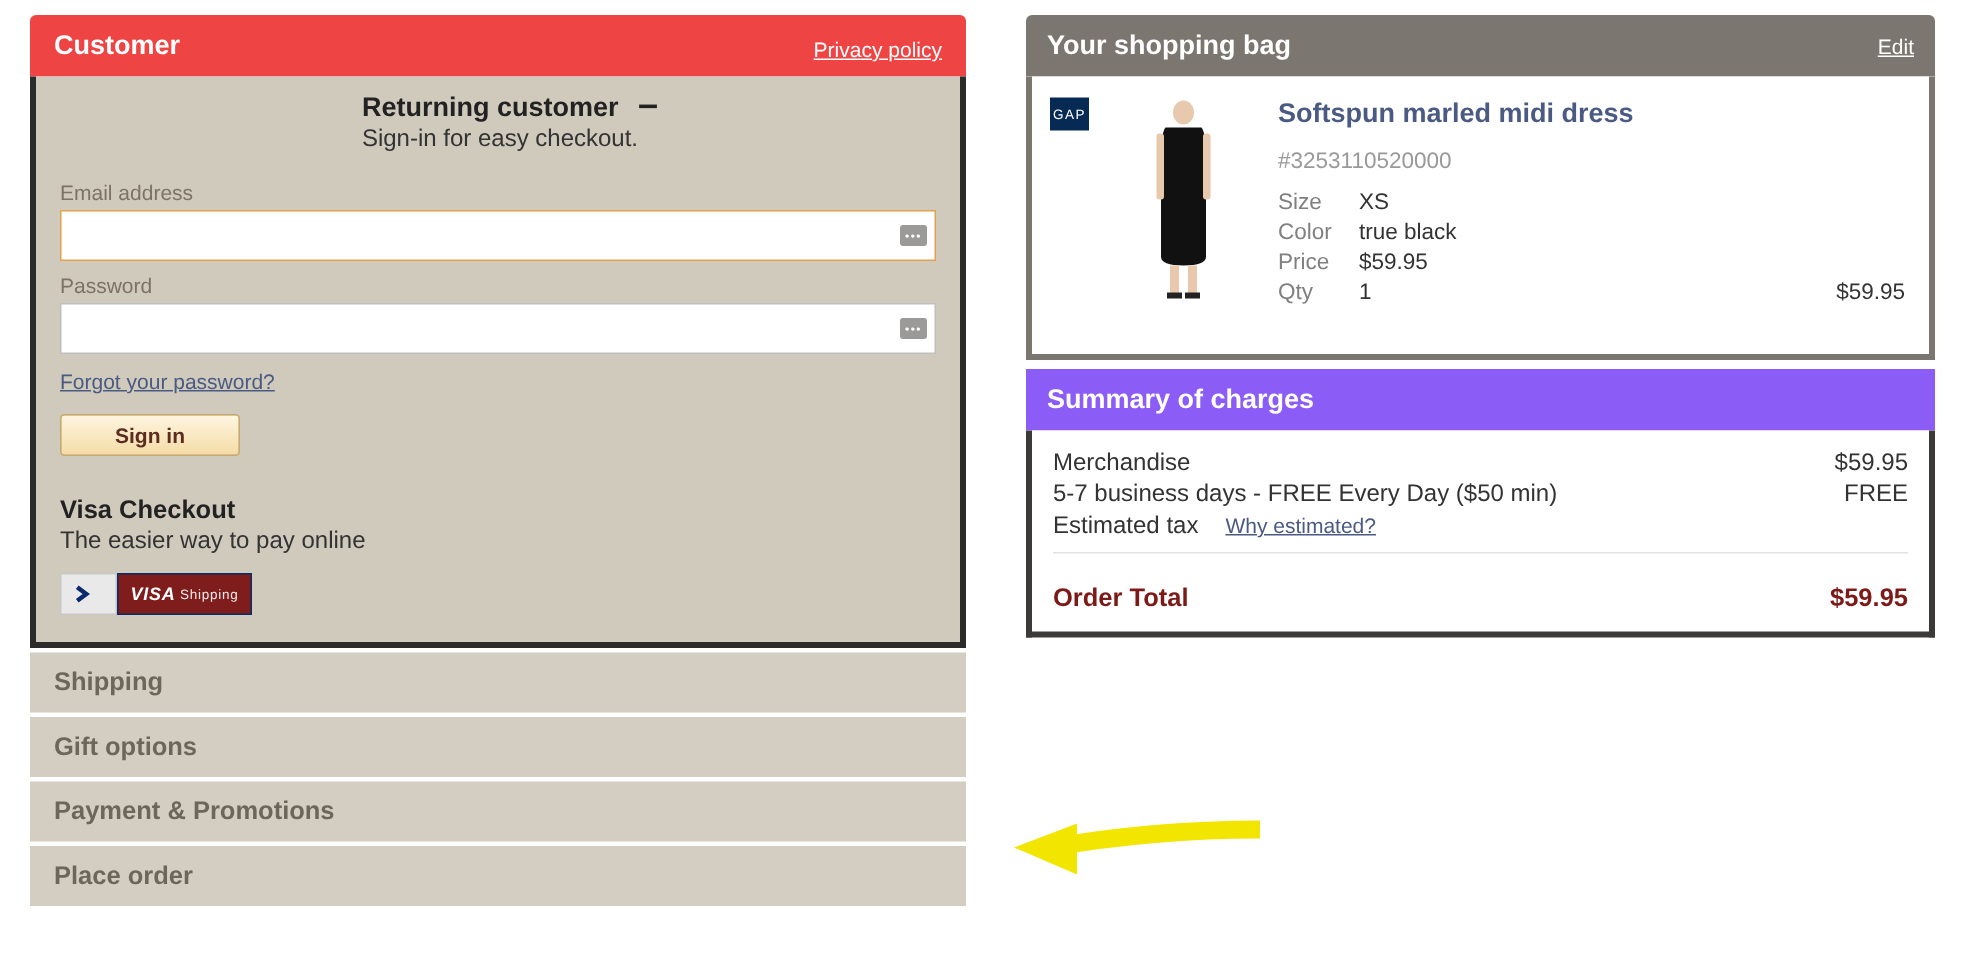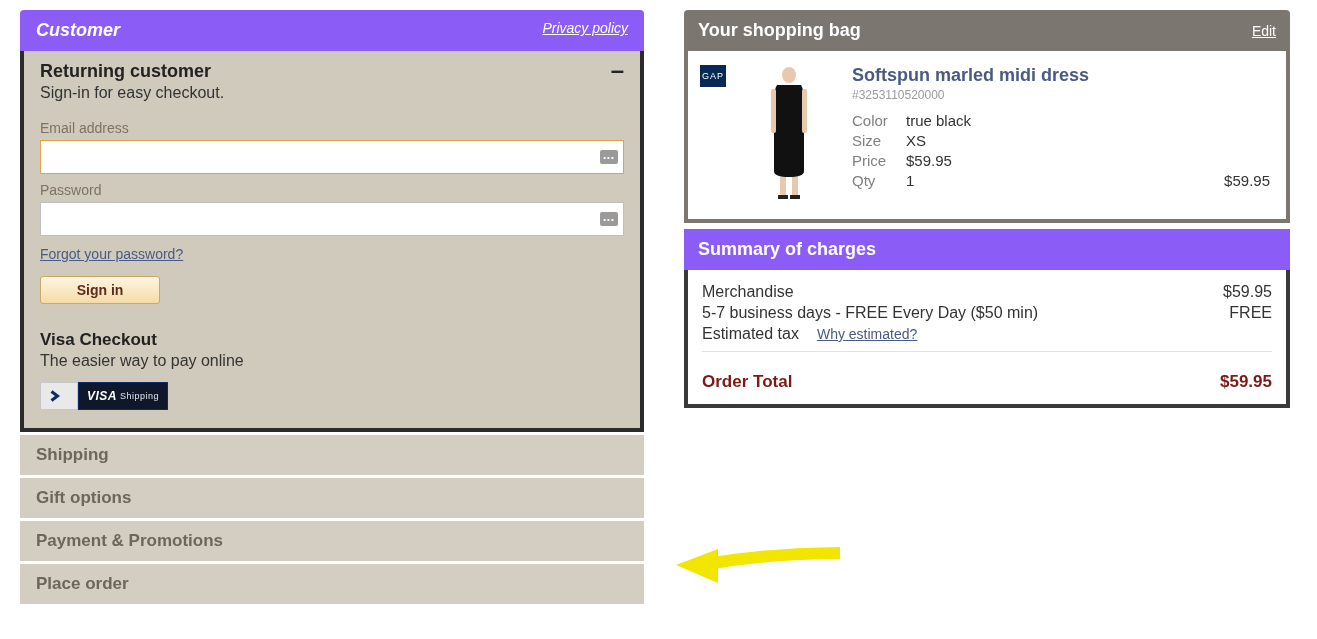--- a/index.html
+++ b/index.html
@@ -7,31 +7,31 @@
     margin: 0; padding: 0;
     font-family: "Helvetica Neue", Arial, sans-serif;
     font-size: 14px; color: #333;
     background: #fff;
     width: 1317px;
   }
   .wrap { display: flex; gap: 40px; padding: 10px 16px 10px 20px; }
   
   .col-left { width: 624px; }
   .panel-dark {
-    background: #8b5cf6; color: #fff;
+    background: #ef4444; color: #fff;
     padding: 10px 16px;
-    display: flex; justify-content: space-between; align-items: flex-start;
-    border-top-left-radius: 4px; border-top-right-radius: 4px; font-style: italic;
+    display: flex; justify-content: space-between; align-items: flex-end;
+    border-top-left-radius: 4px; border-top-right-radius: 4px;
   }
   .panel-dark .title { font-weight: 700; font-size: 18px; }
   .panel-dark .link-right { color:#fff; text-decoration: underline; font-size:14px; cursor:pointer;}
   .customer-box { border: 4px solid #2c2b2b; border-top: none; background:#d0cabd; }
   .section-hdr {
     padding: 10px 16px 6px 16px;
-    display:flex; justify-content:space-between; align-items:flex-start;
+    display:flex; justify-content:center; align-items:flex-start;margin-left:16px;
   }
   .section-hdr .h { font-weight:700; font-size:18px; color:#222; }
   .section-hdr .sub { font-size:16px; color:#333; margin-top:2px;}
   .toggle-icon { font-size:24px; font-weight:700; line-height:18px; color:#222;}
   .form-block { padding: 4px 16px 14px 16px; }
   .flabel { color:#7d7265; font-size:14px; margin-top:8px; margin-bottom:4px; }
   .field-row { position:relative; }
   .finput {
     width:100%; height:34px; padding:6px 34px 6px 8px;
     border:1px solid #e0a24b; background:#fff; outline:none;
@@ -60,53 +60,53 @@
   .visa-block { background:#d0cabd; padding:12px 16px 18px 16px; }
   .visa-block .h { font-weight:700; font-size:17px; color:#222;}
   .visa-block .sub { font-size:16px; color:#333; margin-top:2px;}
   .visa-btn { display:inline-flex; margin-top:12px; cursor:pointer; }
   .visa-btn .arrow {
     width:38px; height:28px; background:#e9e9e9; border:1px solid #c7c7c7;
     display:flex; align-items:center; justify-content:center;
   }
   .visa-btn .arrow svg { width:18px; height:14px;}
   .visa-btn .logo {
-    width:90px; height:28px; background:#0f172a; color:#fff;
+    width:90px; height:28px; background:#7f1d1d; color:#fff;
     display:flex; align-items:center; justify-content:center;
     font-style:italic; font-weight:700; font-size:12px; letter-spacing:0.5px;
     border:1px solid #0a2a6b;
   }
   .visa-btn .logo .ck { font-size:9px; font-style:normal; font-weight:400; margin-left:3px; opacity:.9;}
   .step-row {
     background:#d4cec2; padding:10px 16px; margin-top:3px;
     font-weight:700; font-size:17px; color:#6c665c;
   }
 
   
   .col-right { width:606px; }
   .bag-hdr {
     background:#7c7670; color:#fff;
     padding:10px 14px;
     display:flex; justify-content:space-between; align-items:center;
     border-top-left-radius:4px; border-top-right-radius:4px;
   }
   .bag-hdr .title { font-weight:700; font-size:18px;}
   .bag-hdr .edit { text-decoration:underline; cursor:pointer;}
-  .bag-box { border:4px solid #7c7670; border-top:none; background:#fff; padding:14px 16px 18px 12px;}
+  .bag-box { border:4px solid #7c7670; border-top:none; background:#fff; padding:14px 16px 33px 12px;}
   .bag-item { display:flex; gap:18px; }
   .brand-badge {
     width:26px; height:22px; background:#062a54; color:#fff;
     display:flex; align-items:center; justify-content:center;
     font-size:9px; letter-spacing:1px;
   }
   .thumb { width:90px; display:flex; justify-content:center;}
   .thumb svg { width:70px; height:136px;}
   .details { flex:1;}
   .pname { color:#4a5a82; font-size:18px; font-weight:600; }
-  .sku { color:#9a9a9a; font-size:12px; margin-top:2px;}
+  .sku { color:#9a9a9a; font-size:15px; margin-top:13px;}
   .attrs { margin-top:10px;}
   .arow { display:flex; align-items:center; font-size:15px; color:#555; margin-top:3px;}
   .arow .k { width:54px; color:#808080;}
   .arow .v { color:#333;}
   .arow .price-right { margin-left:auto; color:#333;}
   .sum-hdr {
     background:#8b5cf6; color:#fff; font-weight:700; font-size:18px;
     padding:10px 14px; margin-top:6px;
   }
   .sum-box { border:4px solid #3c3939; border-top:none; background:#fff; padding:10px 14px 12px 14px;}
@@ -198,26 +198,26 @@
             <rect x="38" y="112" width="6" height="20" fill="#e9c9ad"></rect>
             <rect x="24" y="130" width="10" height="4" fill="#222"></rect>
             <rect x="36" y="130" width="10" height="4" fill="#222"></rect>
           </svg>
         </div>
         <div class="details">
           <div class="pname">Softspun marled midi dress</div>
           <div class="sku">#3253110520000</div>
           <div class="attrs">
             <div class="arow">
+                <span class="k">Size</span>
+                <span class="v">XS</span>
+              </div>
+            <div class="arow">
                 <span class="k">Color</span>
                 <span class="v">true black</span>
-              </div>
-            <div class="arow">
-                <span class="k">Size</span>
-                <span class="v">XS</span>
               </div>
             <div class="arow">
                 <span class="k">Price</span>
                 <span class="v">$59.95</span>
               </div>
             <div class="arow">
                 <span class="k">Qty</span>
                 <span class="v">1</span>
                 <span class="price-right">$59.95</span>
               </div>

